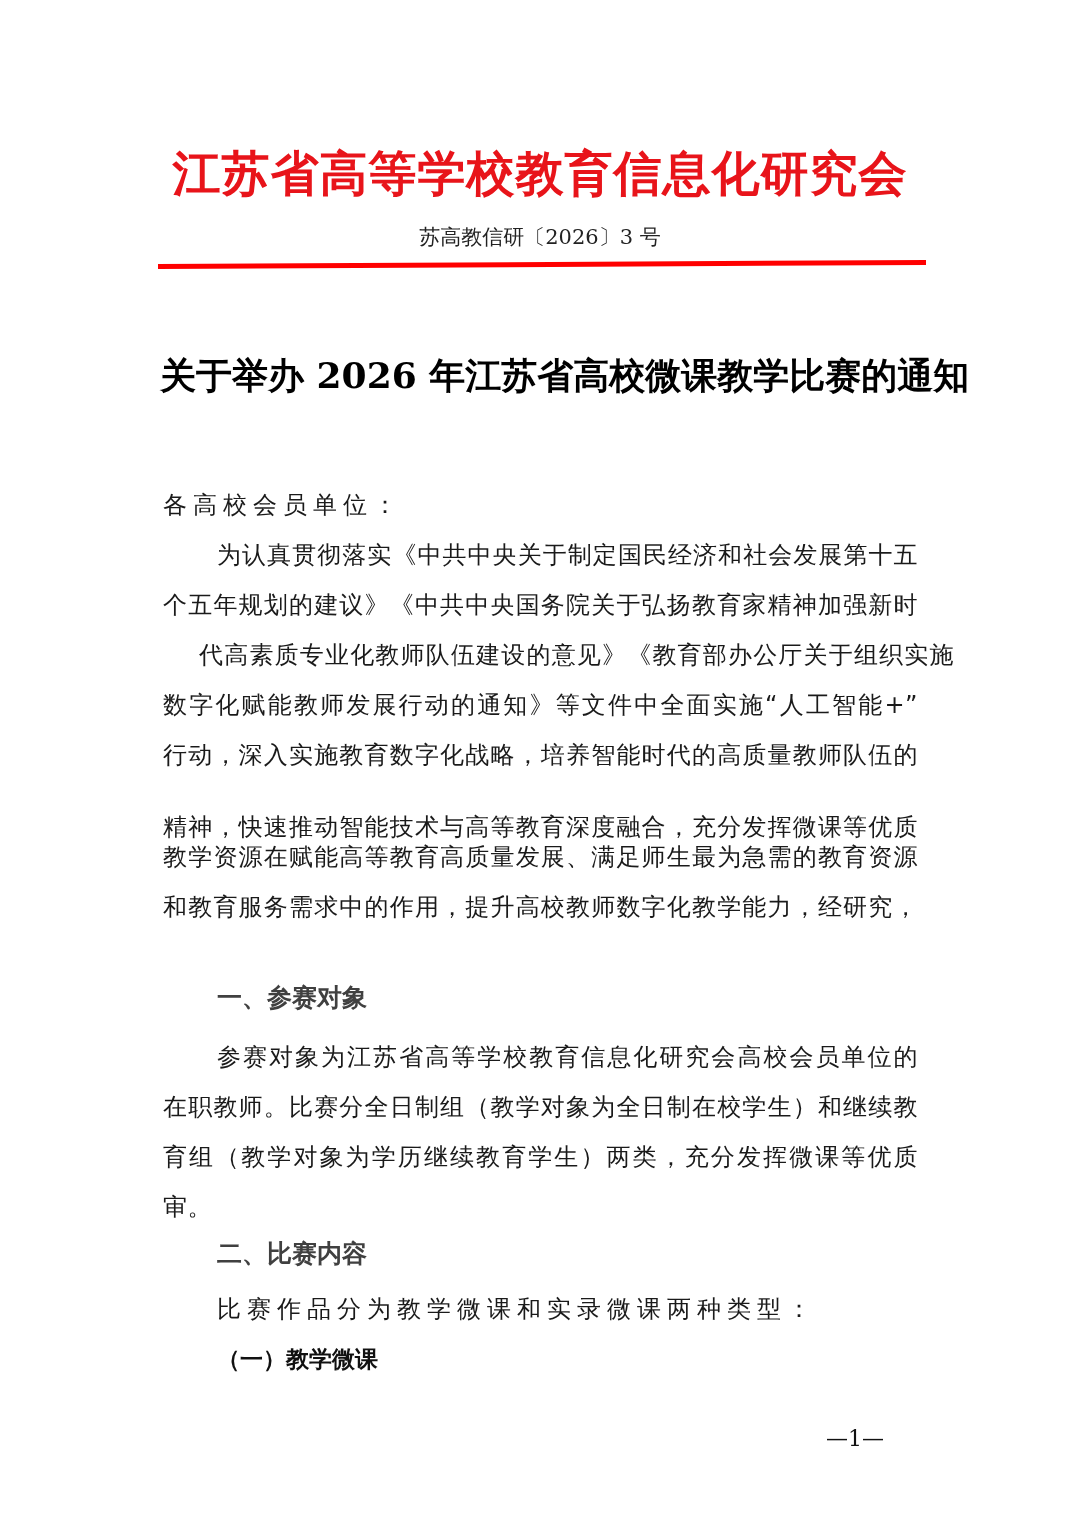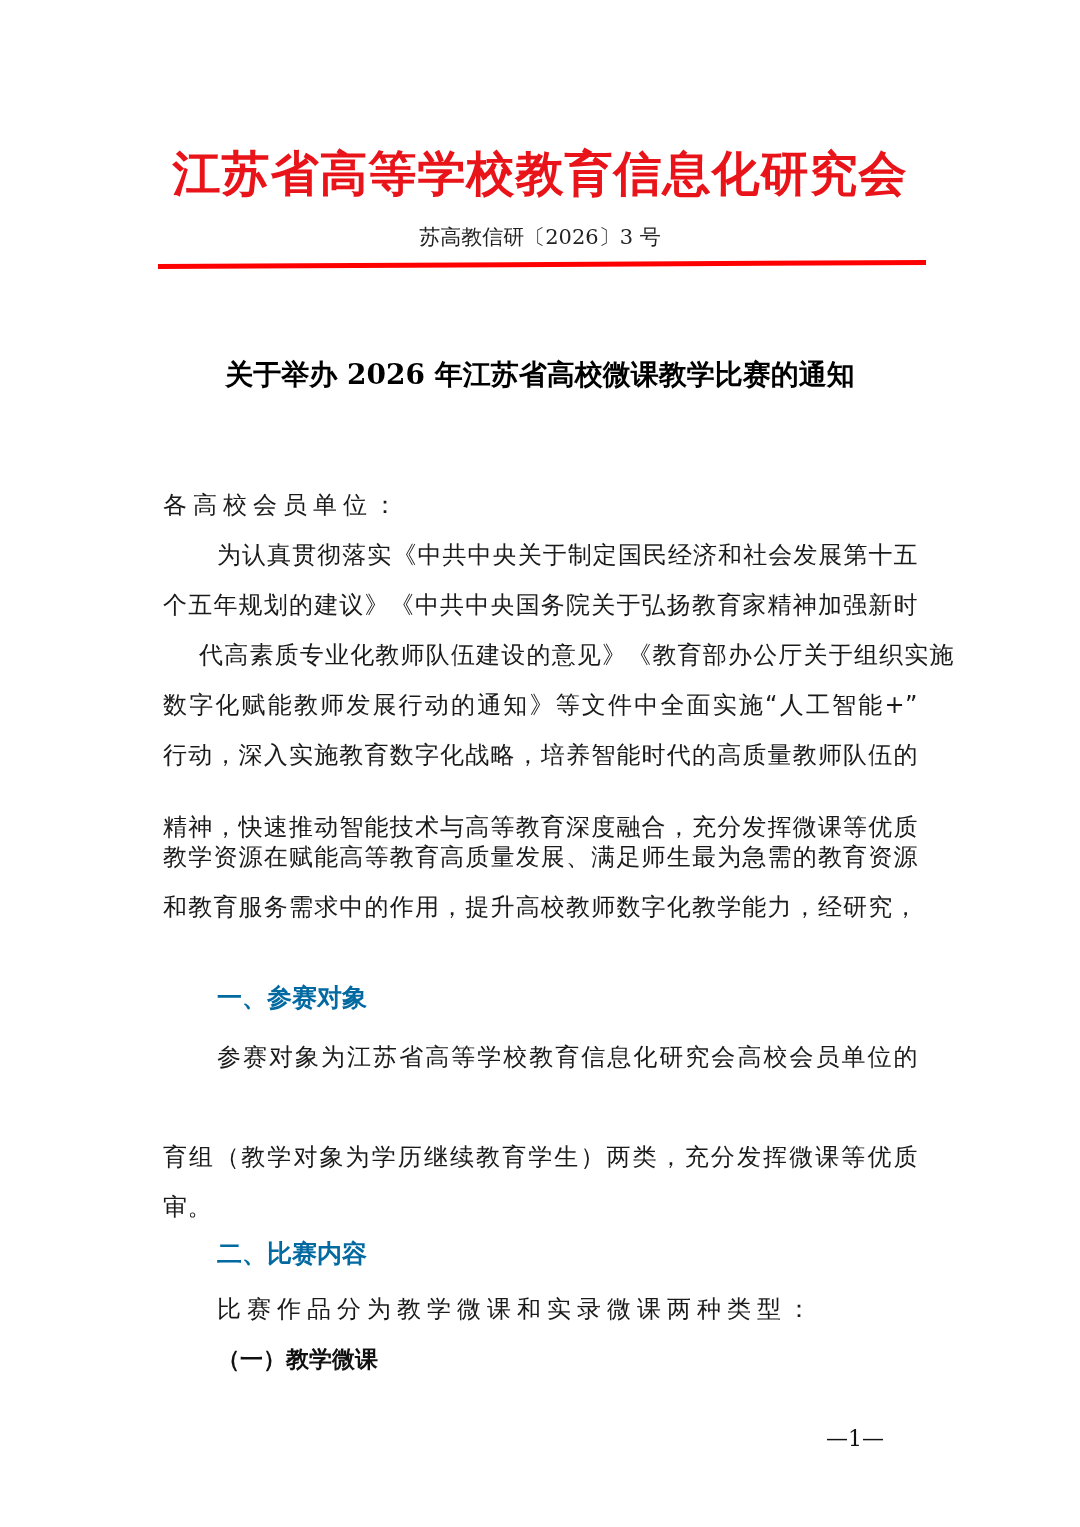--- a/index.html
+++ b/index.html
@@ -57,21 +57,21 @@
       transform-origin: left center;
     }
     .notice-title {
       position: absolute;
       left: 160px;
       top: 350px;
       width: 760px;
       text-align: center;
       font-family: "DejaVu Serif", "Liberation Serif", serif;
       font-weight: bold;
-      font-size: 28px;
+      font-size: 36px;
       line-height: 50px;
       color: #000000;
       white-space: nowrap;
     }
     .body-line {
       position: absolute;
       left: 163px;
       width: 755px;
       font-family: "DejaVu Sans", "Liberation Sans", sans-serif;
       font-size: 24px;
@@ -93,21 +93,21 @@
     .body-line.short.spaced {
       letter-spacing: 6px;
     }
     .heading-1 {
       position: absolute;
       left: 217px;
       font-family: "DejaVu Sans", "Liberation Sans", sans-serif;
       font-weight: bold;
       font-size: 25px;
       line-height: 36px;
-      color: #0369a1;
+      color: #404040;
       white-space: nowrap;
     }
     .heading-2 {
       position: absolute;
       left: 217px;
       font-family: "DejaVu Sans", "Liberation Sans", sans-serif;
       font-weight: bold;
       font-size: 23px;
       line-height: 34px;
       color: #111111;
@@ -143,20 +143,21 @@
   <div class="body-line" style="top:588px;">个五年规划的建议》《中共中央国务院关于弘扬教育家精神加强新时</div>
   <div class="body-line" style="top:638px;margin-left:36px;">代高素质专业化教师队伍建设的意见》《教育部办公厅关于组织实施</div>
   <div class="body-line" style="top:688px;">数字化赋能教师发展行动的通知》等文件中全面实施“人工智能+”</div>
   <div class="body-line" style="top:738px;">行动，深入实施教育数字化战略，培养智能时代的高质量教师队伍的</div>
   <div class="body-line" style="top:790px;margin-top:20px;">精神，快速推动智能技术与高等教育深度融合，充分发挥微课等优质</div>
   <div class="body-line" style="top:840px;">教学资源在赋能高等教育高质量发展、满足师生最为急需的教育资源</div>
   <div class="body-line" style="top:890px;">和教育服务需求中的作用，提升高校教师数字化教学能力，经研究，</div>
 
   <div class="heading-1" style="top:980px;">一、参赛对象</div>
   <div class="body-line indent" style="top:1040px;">参赛对象为江苏省高等学校教育信息化研究会高校会员单位的</div>
+  <div class="body-line" style="top:1090px;">在职教师。比赛分全日制组（教学对象为全日制在校学生）和继续教</div>
   <div class="body-line" style="top:1140px;">育组（教学对象为学历继续教育学生）两类，充分发挥微课等优质</div>
   <div class="body-line short" style="top:1190px;">审。</div>
 
   <div class="heading-1" style="top:1236px;">二、比赛内容</div>
   <div class="body-line indent short spaced" style="top:1292px;">比赛作品分为教学微课和实录微课两种类型：</div>
   <div class="heading-2" style="top:1342px;">（一）教学微课</div>
 
   <div class="page-number">—1—</div>
 
 </div>

